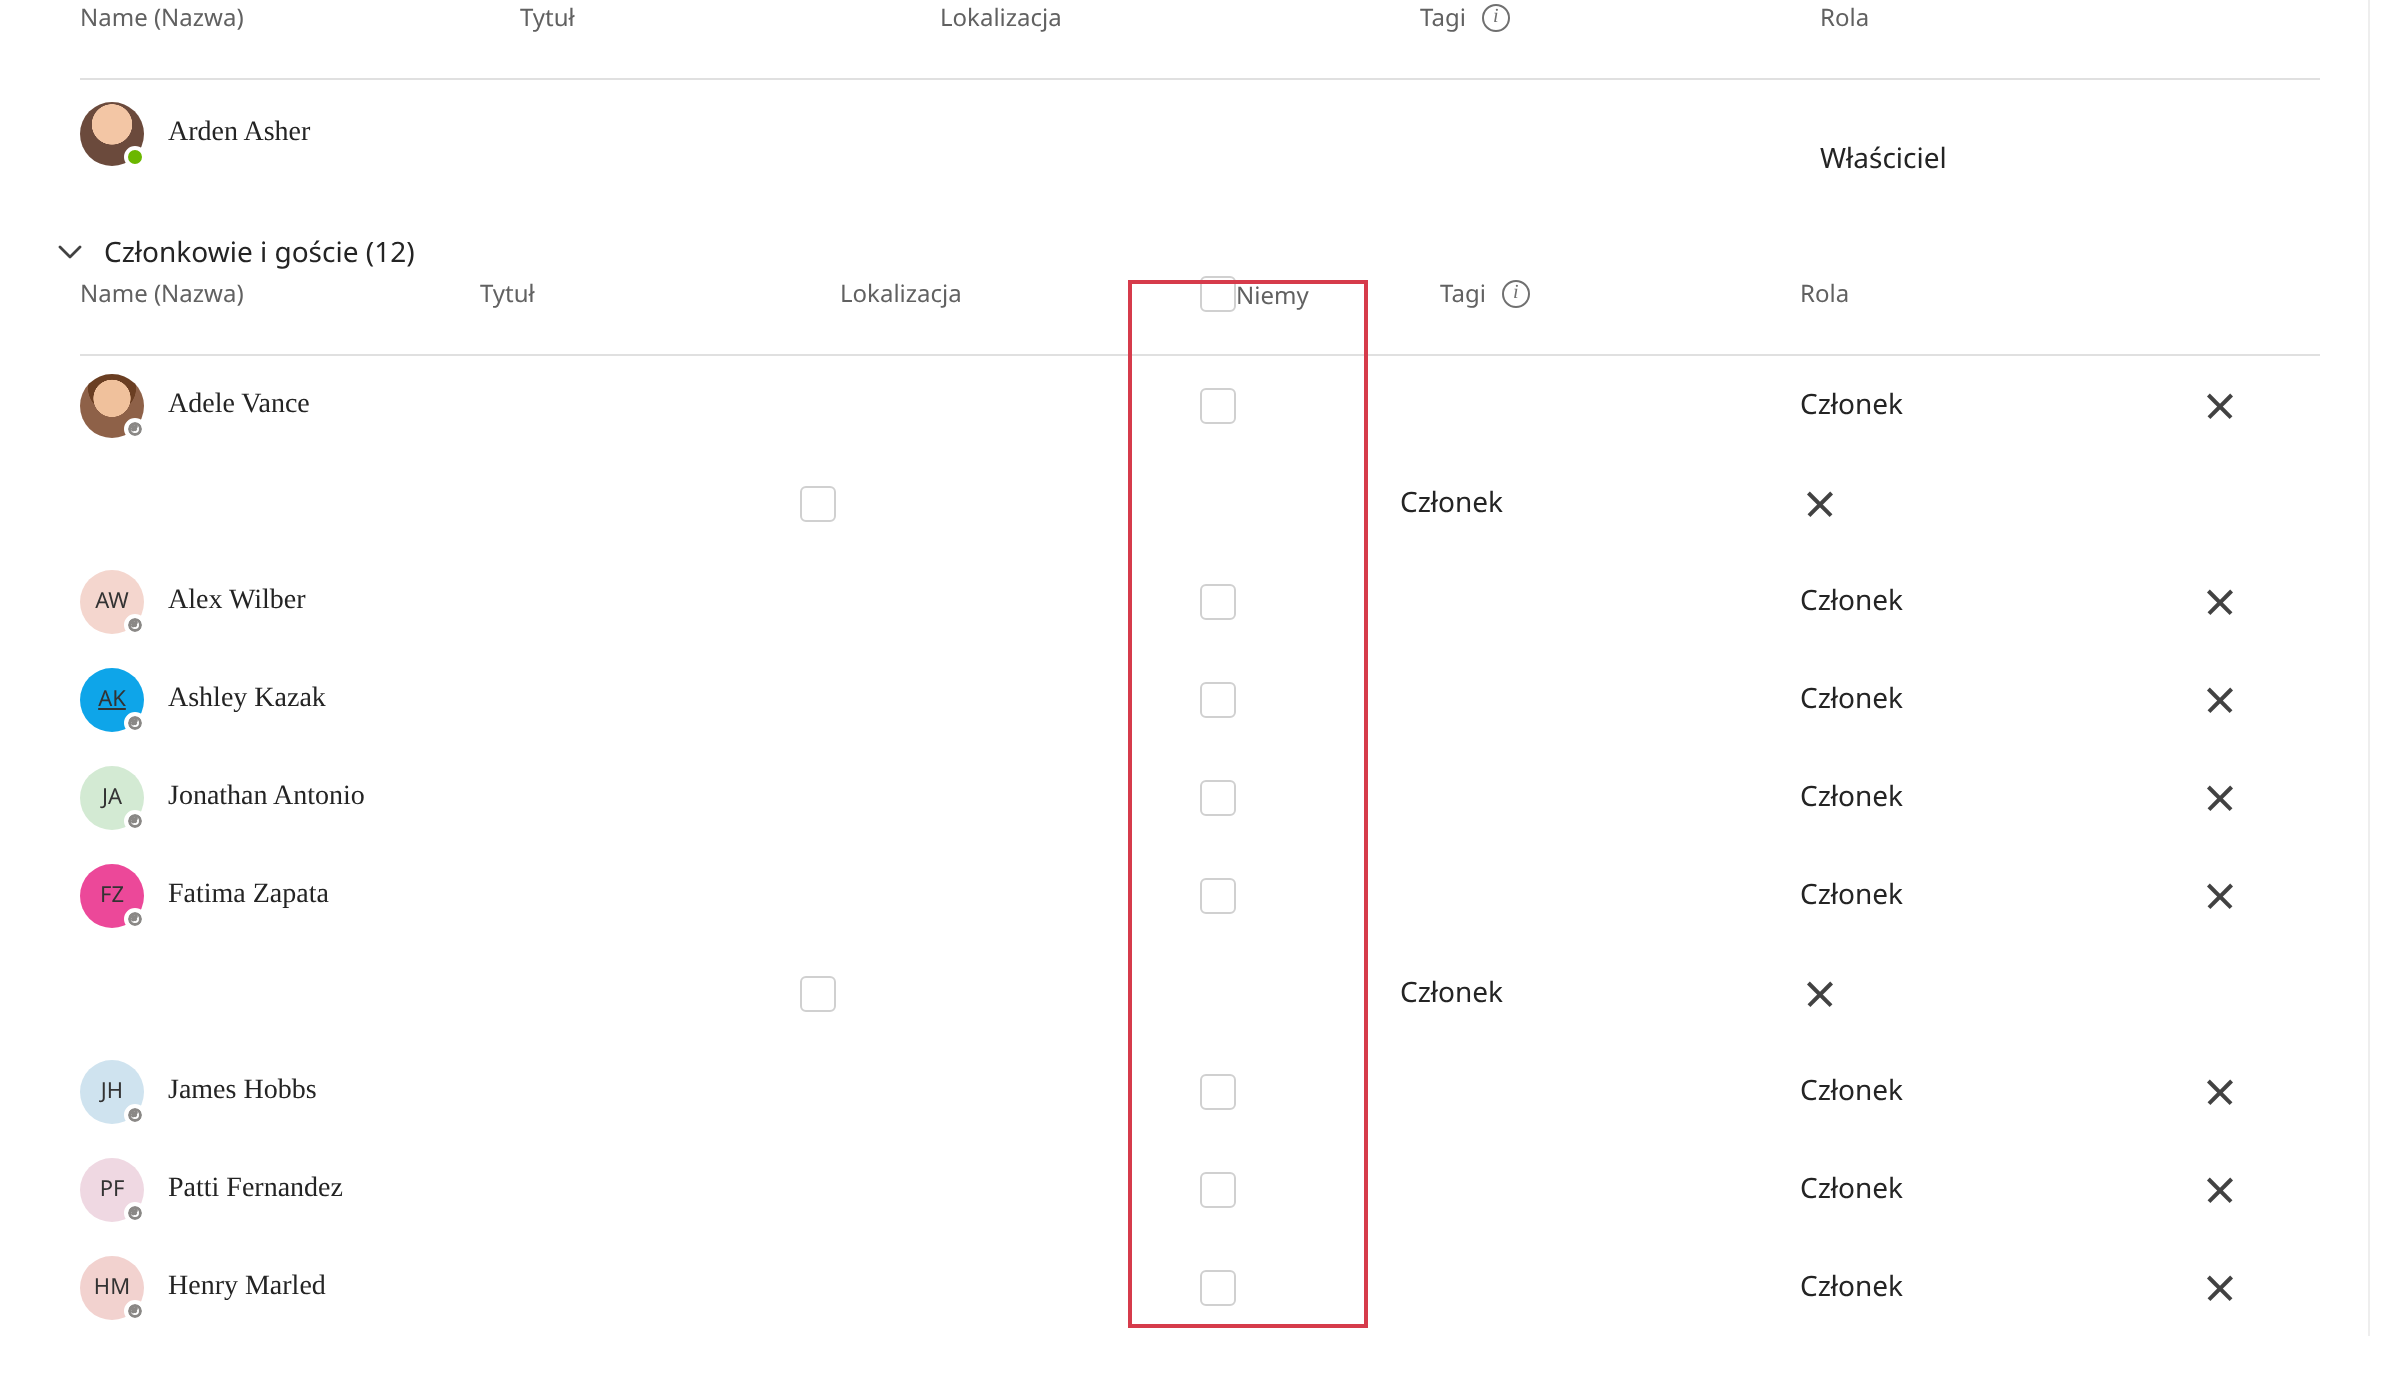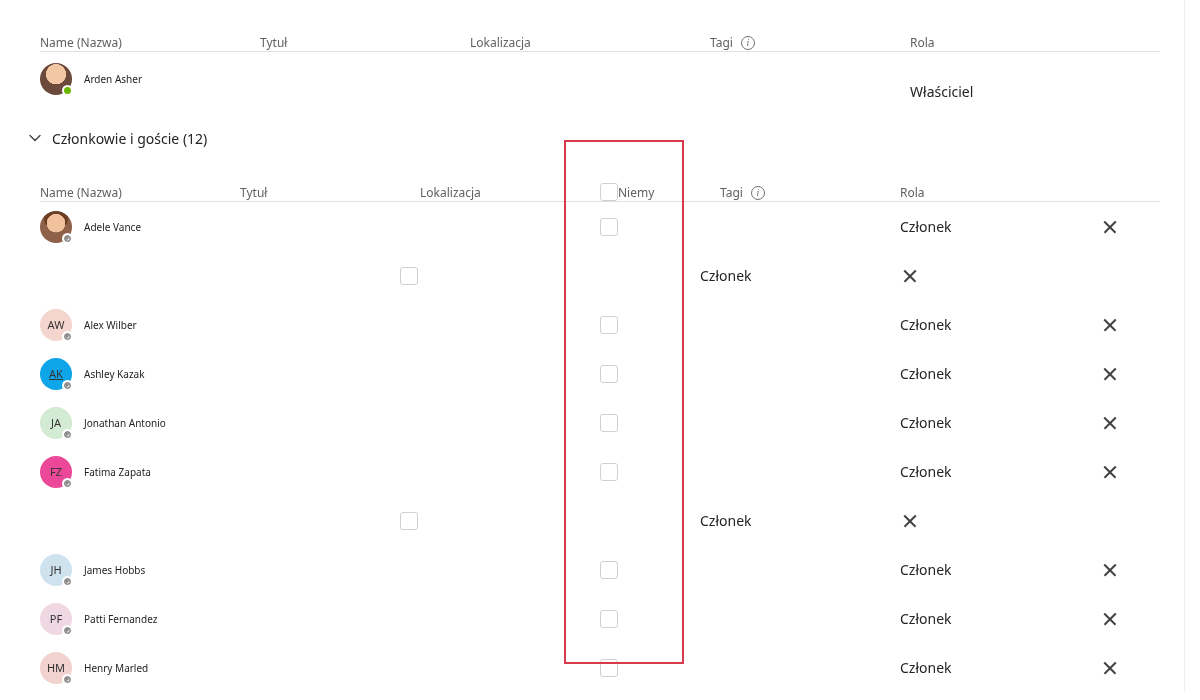--- a/index.html
+++ b/index.html
@@ -20,22 +20,22 @@
     overflow: hidden;
   }
   .page {
     position: relative;
     padding: 0 20px 0 20px;
   }
 
   
   .owner-header, .members-header {
     display: flex;
-    align-items: flex-end;
-    height: 52px;
+    align-items: flex-start;
+    height: 40px;
     border-bottom: 1px solid var(--border);
     color: var(--muted);
     font-size: 12px;
   }
   .owner-header { margin-left: 20px; margin-right: 20px; }
   .owner-row {
     display: flex;
     align-items: center;
     height: 54px;
     margin-left: 20px;
@@ -135,21 +135,21 @@
     transform: rotate(45deg);
     border-radius:1px;
   }
   .presence.offline::before{
     content:""; position:absolute; inset:0;
     margin:auto; width:60%; height:1.5px; background:#8a8886;
     transform: rotate(-45deg);
     border-radius:1px;
   }
 
-  .name-text { font-size: 10px; color: var(--text); }
+  .name-text { font-size: 14px; color: var(--text); font-family: Liberation Serif, serif; }
   .role-text { font-size: 14px; color: var(--text); }
 
   .checkbox {
     width:18px; height:18px;
     border:1px solid var(--border2);
     border-radius:3px;
     background:#fff;
     display:inline-block;
     flex: 0 0 18px;
   }

